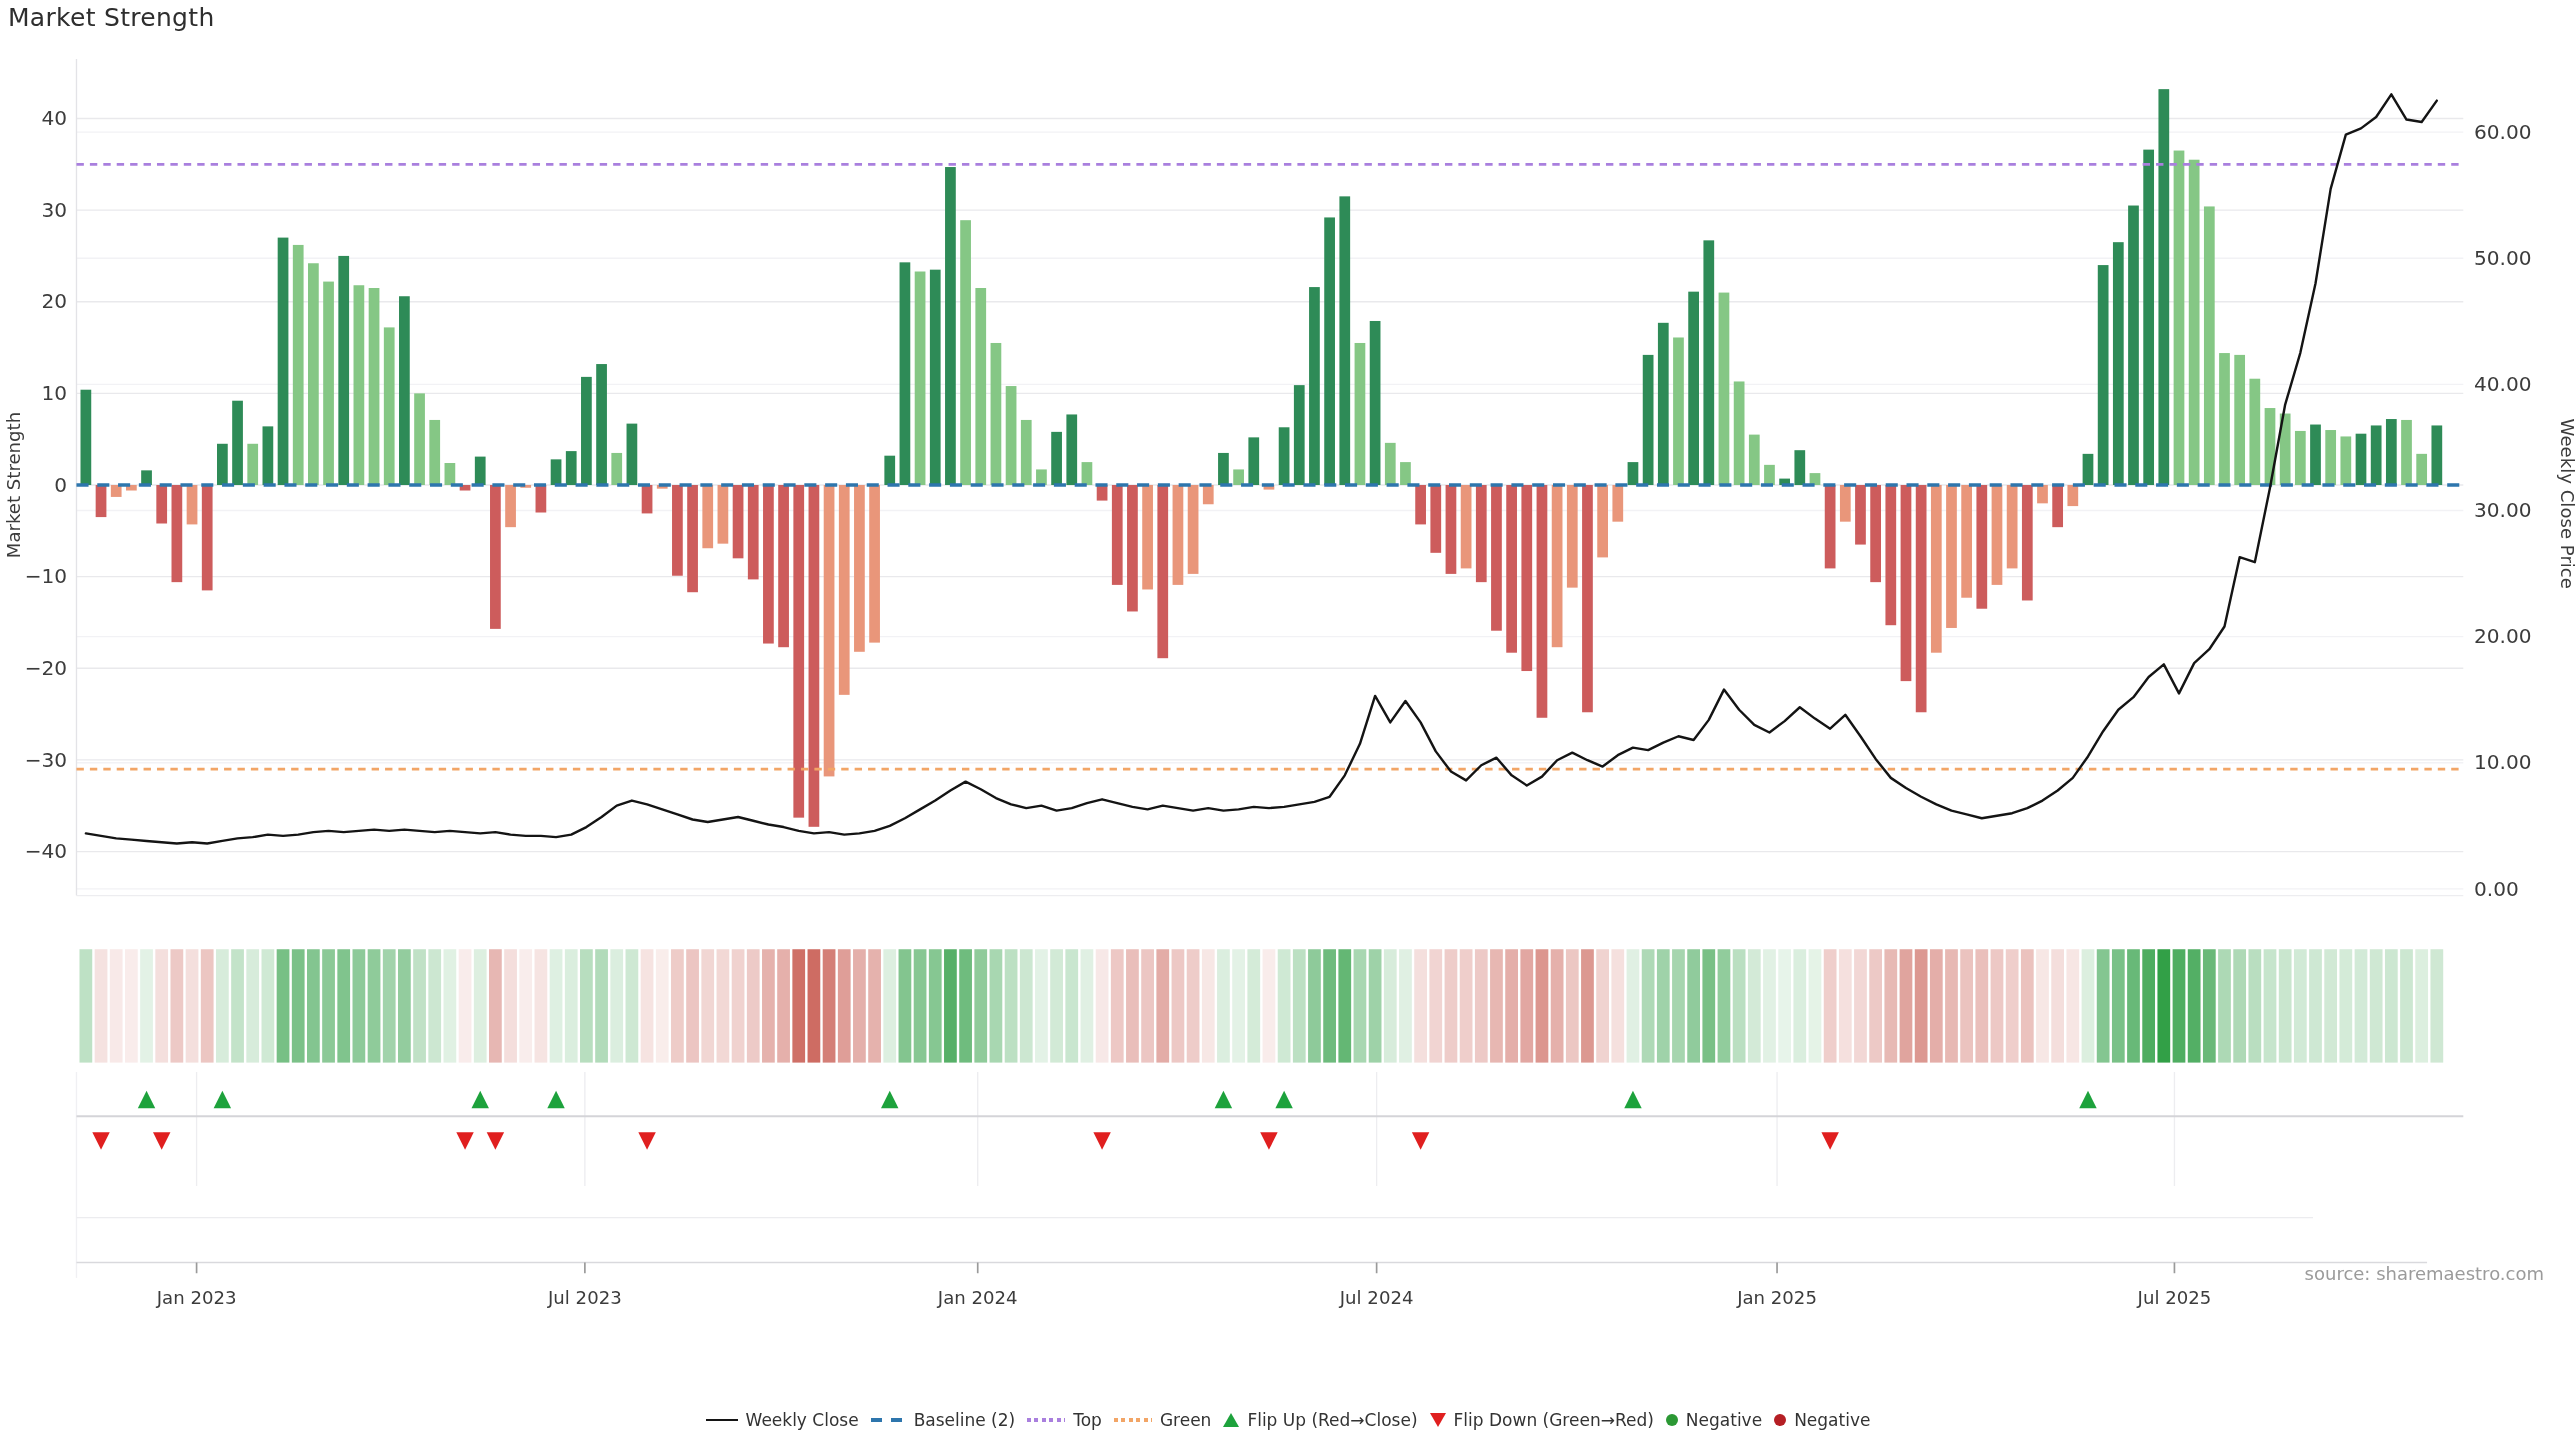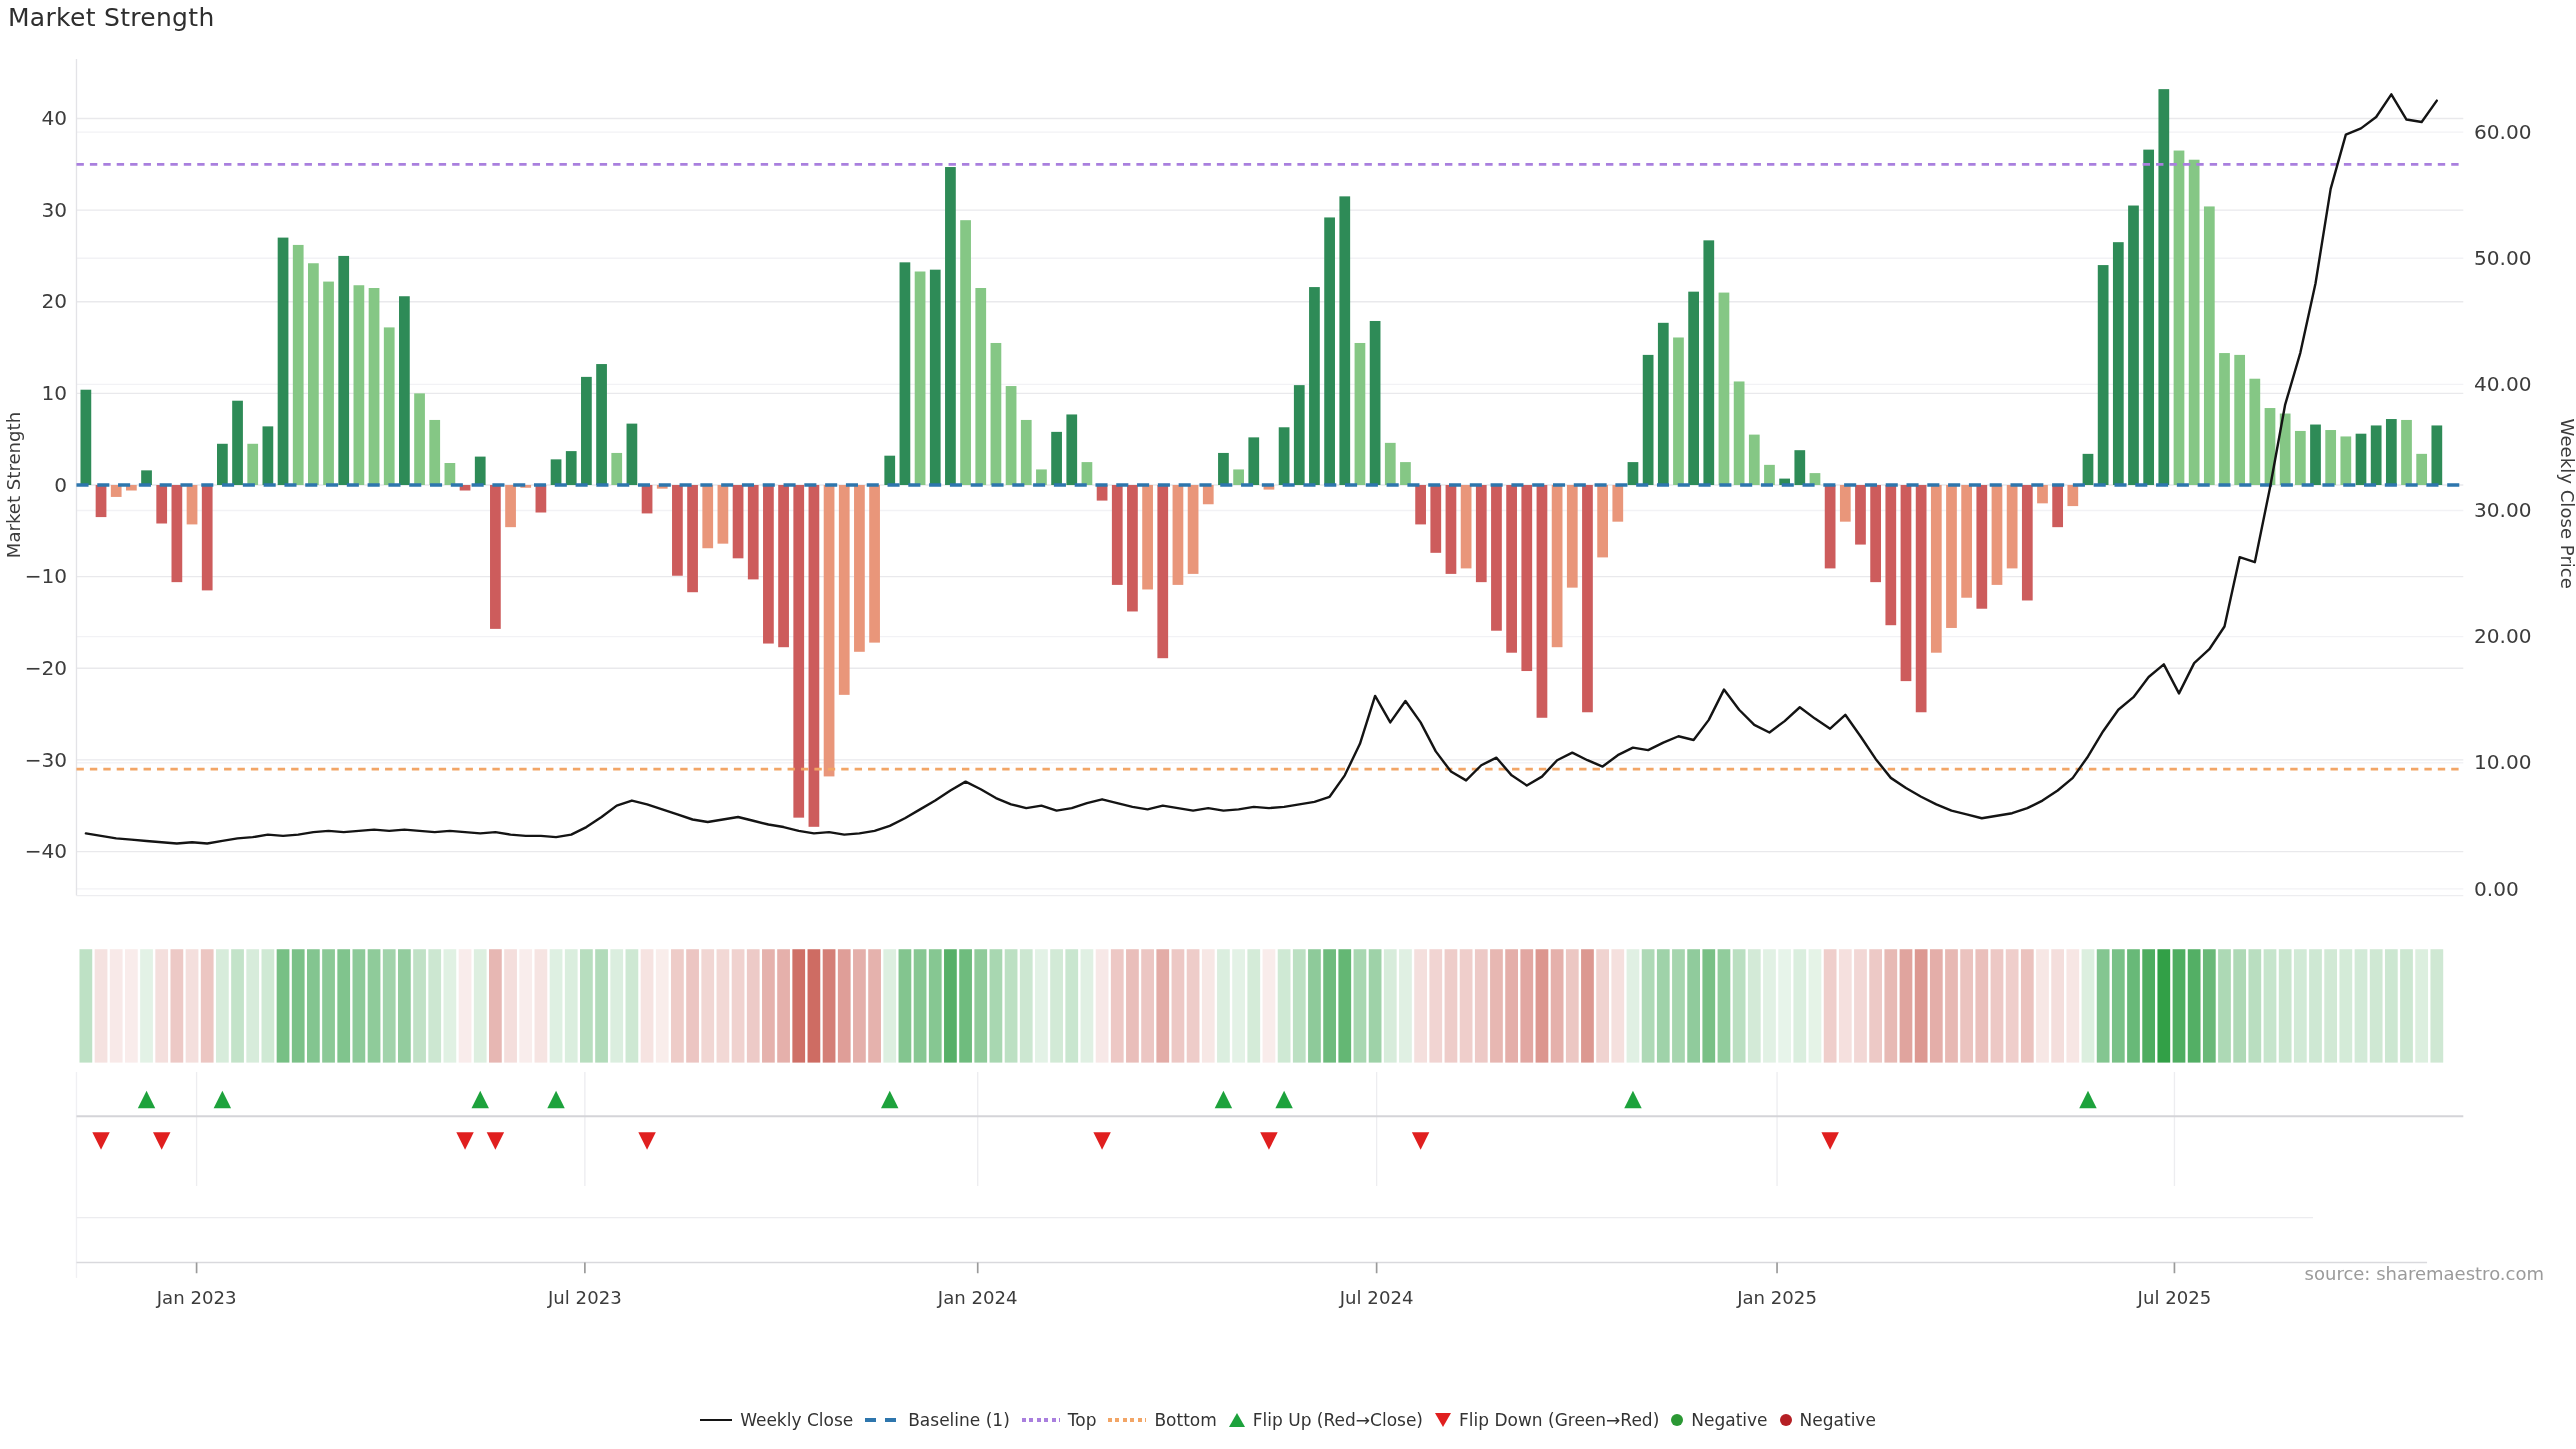--- a/index.html
+++ b/index.html
@@ -423,29 +423,29 @@
       <text x="3818" y="751" font-size="27" fill="#3c3c3c" text-anchor="middle" font-family="&quot;DejaVu Sans&quot;,&quot;Liberation Sans&quot;,sans-serif" transform="rotate(90 3818 751)">Weekly Close Price</text>
     </svg>
   <div class="source">source: sharemaestro.com</div>
   <div class="legend" id="legend">
       <div class="legend-item">
         <span class="m-line" style="--c: #141414; background: rgb(20, 20, 20);"></span>
         <span>Weekly Close</span>
       </div>
       <div class="legend-item">
         <span class="m-dashes" style="--c: #2e76ad;"></span>
-        <span>Baseline (1)</span>
+        <span>Baseline (2)</span>
       </div>
       <div class="legend-item">
         <span class="m-dots" style="--c: #a97fde;"></span>
         <span>Top</span>
       </div>
       <div class="legend-item">
         <span class="m-dots" style="--c: #f2a566;"></span>
-        <span>Bottom</span>
+        <span>Green</span>
       </div>
       <div class="legend-item">
         <span class="m-tri-up" style="--c: #1da23c;"></span>
         <span>Flip Up (Red→Close)</span>
       </div>
       <div class="legend-item">
         <span class="m-tri-down" style="--c: #e01f1f;"></span>
         <span>Flip Down (Green→Red)</span>
       </div>
       <div class="legend-item">

